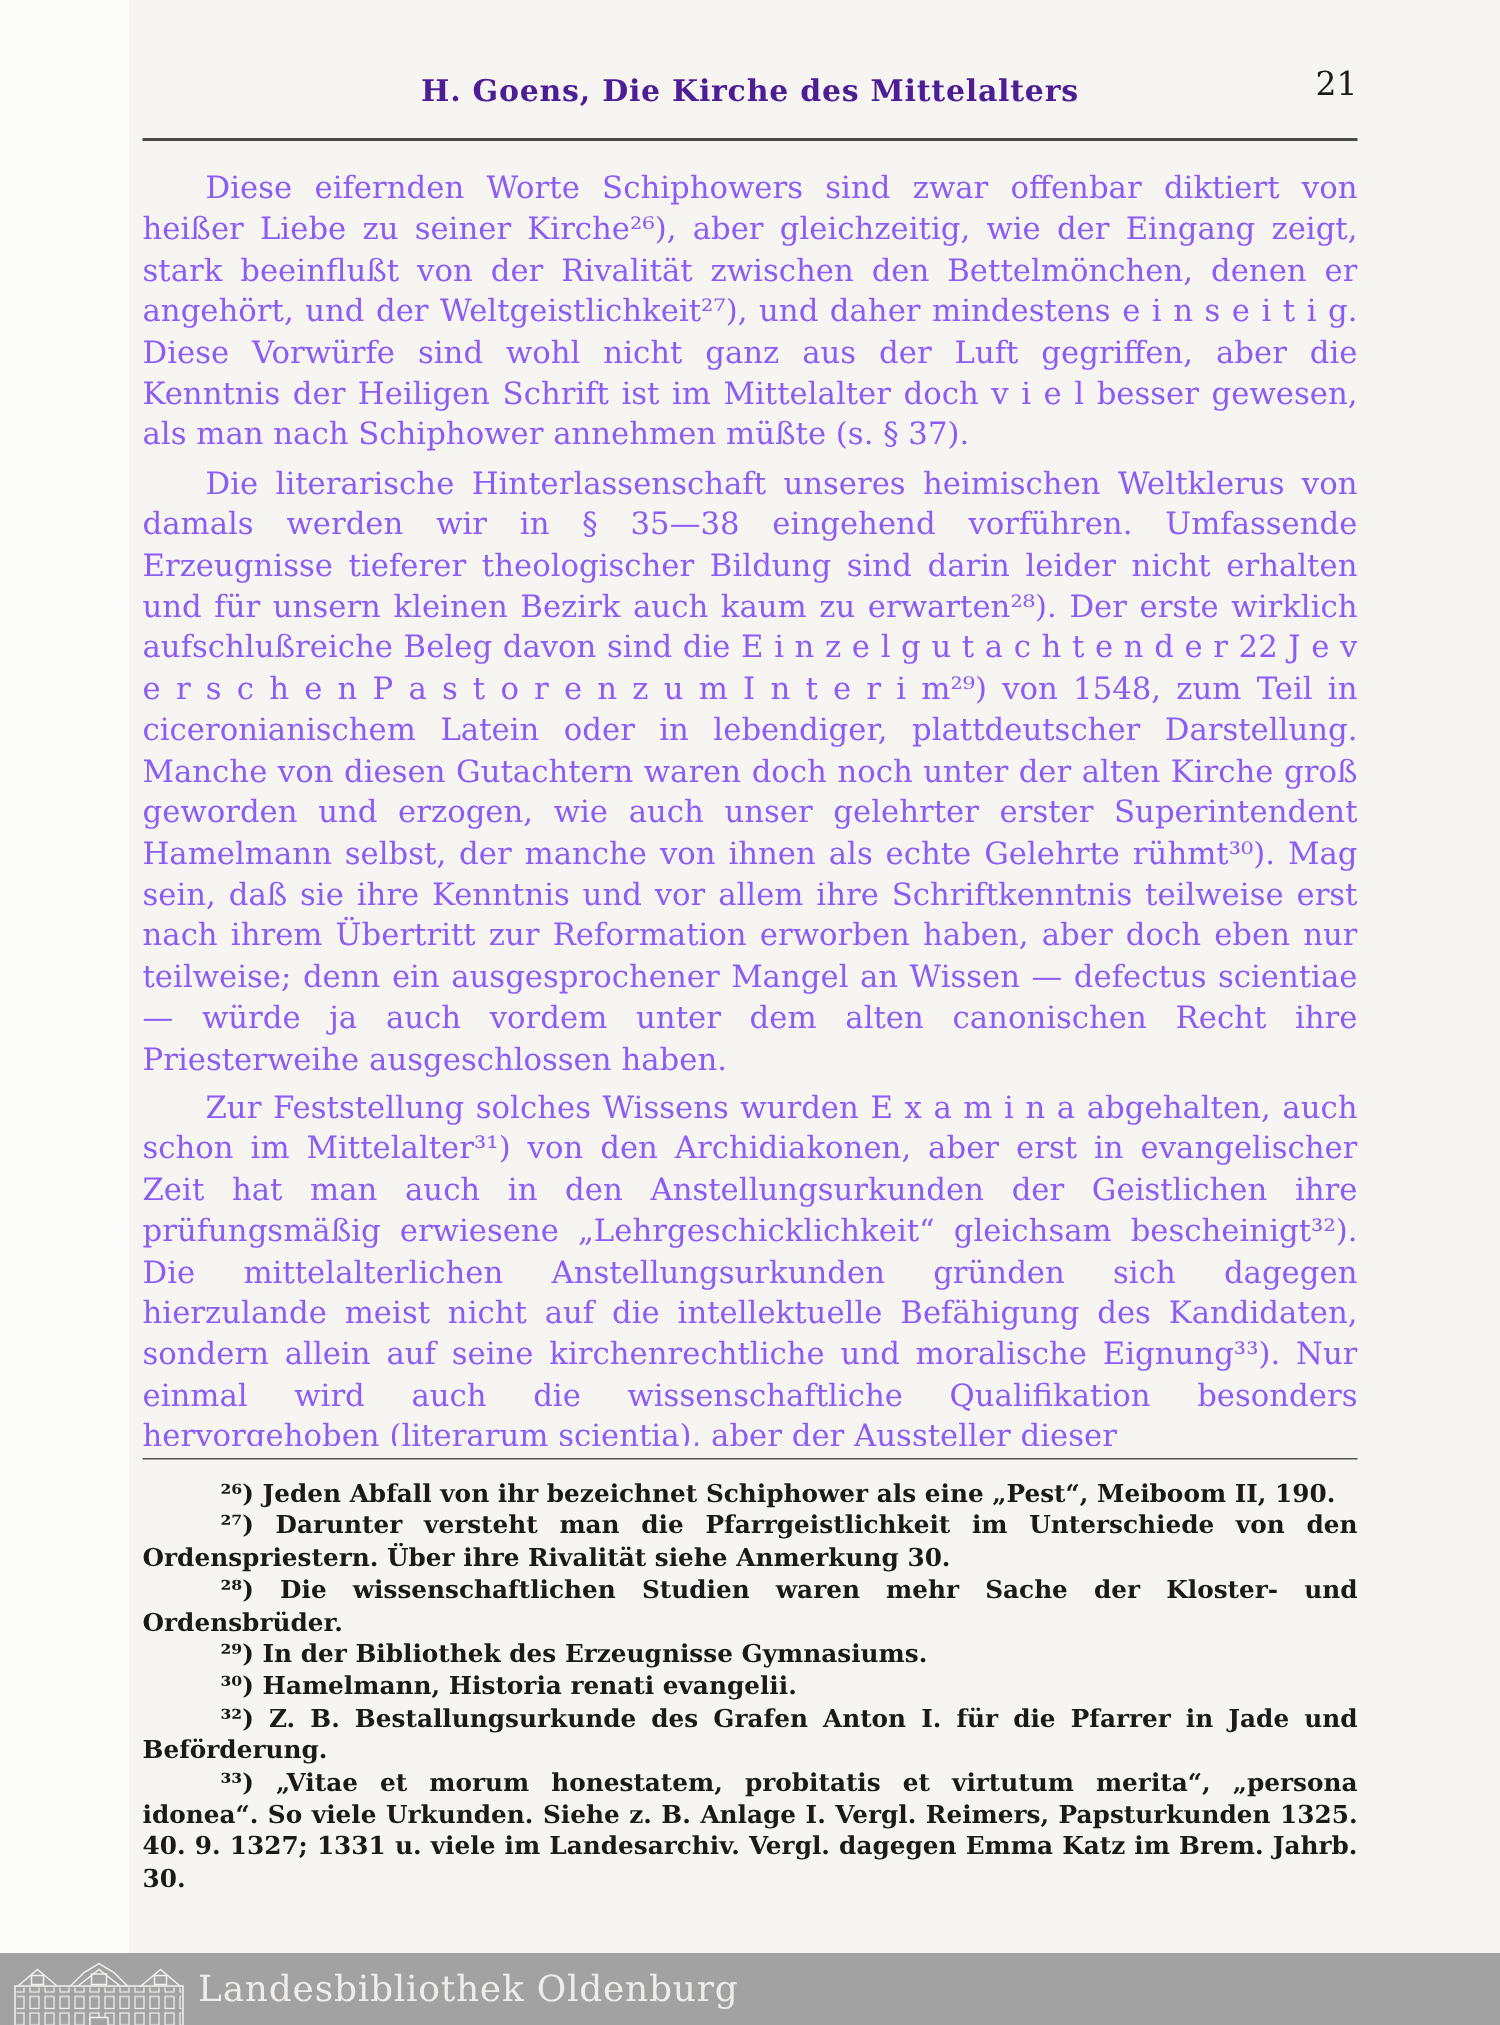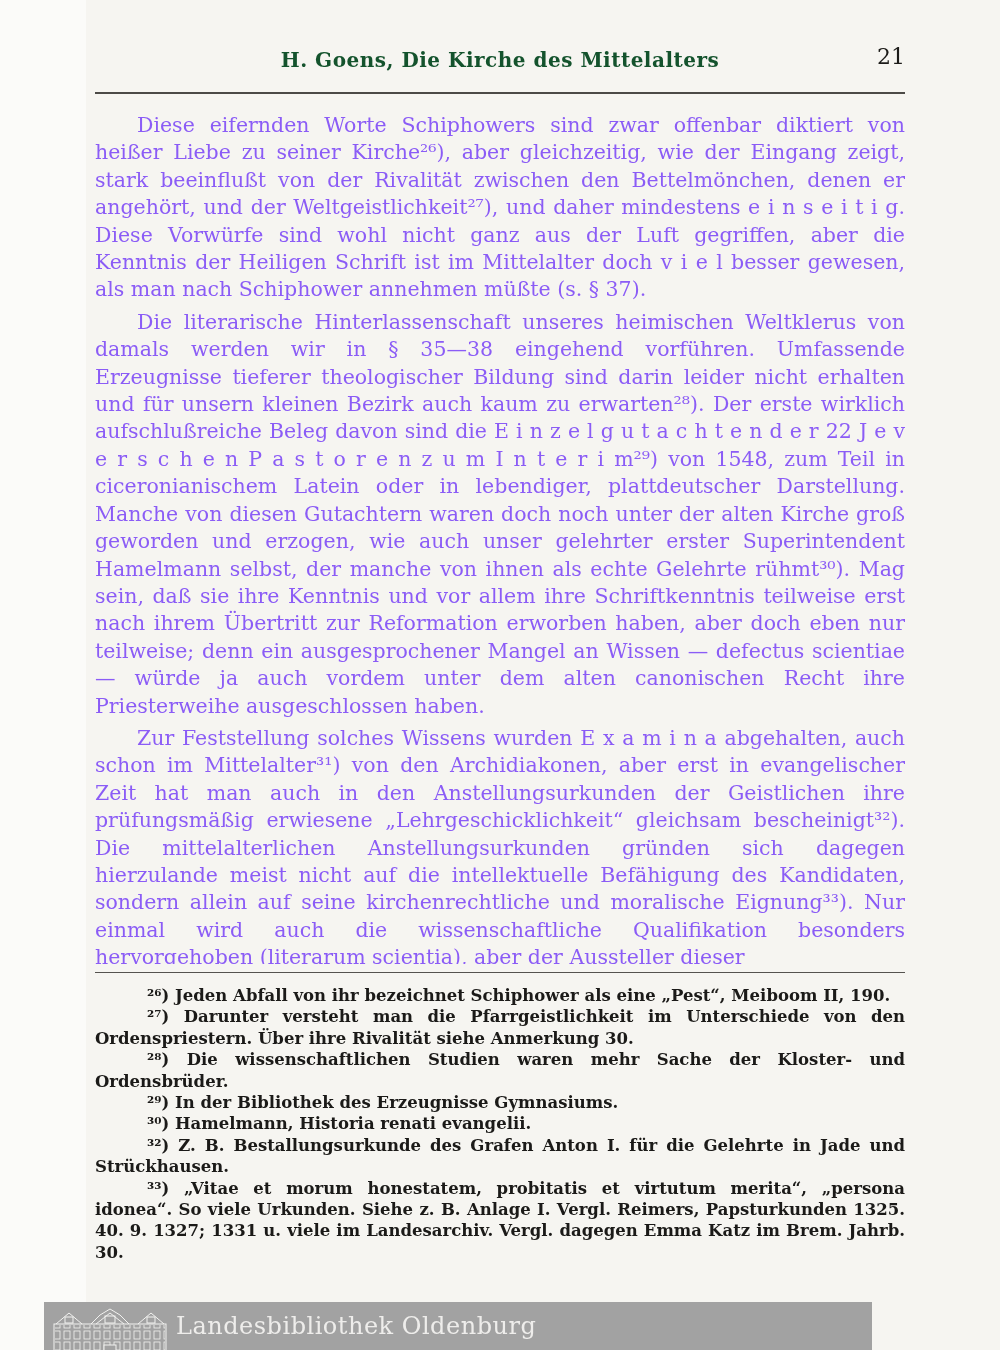--- a/index.html
+++ b/index.html
@@ -22,21 +22,21 @@
   .page-header {
     position: relative;
     padding-top: 48px;
     height: 38px;
   }
   .header-title {
     text-align: center;
     font-size: 20px;
     letter-spacing: 0.5px;
     font-weight: bold;
-    color: #14532d;
+    color: #4c1d95;
   }
   .page-number {
     position: absolute; right: 0; top: 44px;
     font-size: 22px; font-weight: normal;
   }
   .header-rule {
     border: none;
     border-top: 2px solid #4c4a47;
     margin: 6px 0 0 0;
   }
@@ -66,24 +66,23 @@
   .footnotes p {
     margin: 0;
     font-size: 16.5px;
     line-height: 21.4px;
     text-align: justify;
     text-indent: 52px;
     color: #1b1a18;
   }
   .library-banner {
     position: absolute; left: 0; bottom: 0;
-    width: 828px; height: 48px;
+    width: 1000px; height: 48px;
     background: #a2a2a2;
     overflow: hidden;
-    margin-left: 44px;
   }
   .building-icon {
     position: absolute; left: 8px; top: 5px;
   }
   .library-name {
     position: absolute; left: 132px; top: 10px;
     font-size: 24px;
     color: #eeedeb;
     letter-spacing: 0.5px;
     font-family: "DejaVu Serif", "Liberation Serif", serif;
@@ -109,21 +108,21 @@
   </div>
 
   <hr class="footnote-rule">
 
   <div class="footnotes">
     <p>²⁶) Jeden Abfall von ihr bezeichnet Schiphower als eine „Pest“, Meiboom II, 190.</p>
     <p>²⁷) Darunter versteht man die Pfarrgeistlichkeit im Unterschiede von den Ordenspriestern. Über ihre Rivalität siehe Anmerkung 30.</p>
     <p>²⁸) Die wissenschaftlichen Studien waren mehr Sache der Kloster- und Ordensbrüder.</p>
     <p>²⁹) In der Bibliothek des Erzeugnisse Gymnasiums.</p>
     <p>³⁰) Hamelmann, Historia renati evangelii.</p>
-    <p>³²) Z. B. Bestallungsurkunde des Grafen Anton I. für die Gelehrte in Jade und Strückhausen.</p>
+    <p>³²) Z. B. Bestallungsurkunde des Grafen Anton I. für die Pfarrer in Jade und Beförderung.</p>
     <p>³³) „Vitae et morum honestatem, probitatis et virtutum merita“, „persona idonea“. So viele Urkunden. Siehe z. B. Anlage I. Vergl. Reimers, Papsturkunden 1325. 40. 9. 1327; 1331 u. viele im Landesarchiv. Vergl. dagegen Emma Katz im Brem. Jahrb. 30.</p>
   </div>
 
 </div>
 
 <div class="library-banner">
   <svg class="building-icon" width="116" height="50" viewBox="0 0 116 50" fill="none" stroke="#f2f2f0" stroke-width="1">
     <defs>
       <pattern id="win" width="10" height="11" patternUnits="userSpaceOnUse">
         <rect x="2" y="2" width="6" height="8" fill="none" stroke="#f2f2f0" stroke-width="0.8"></rect>

